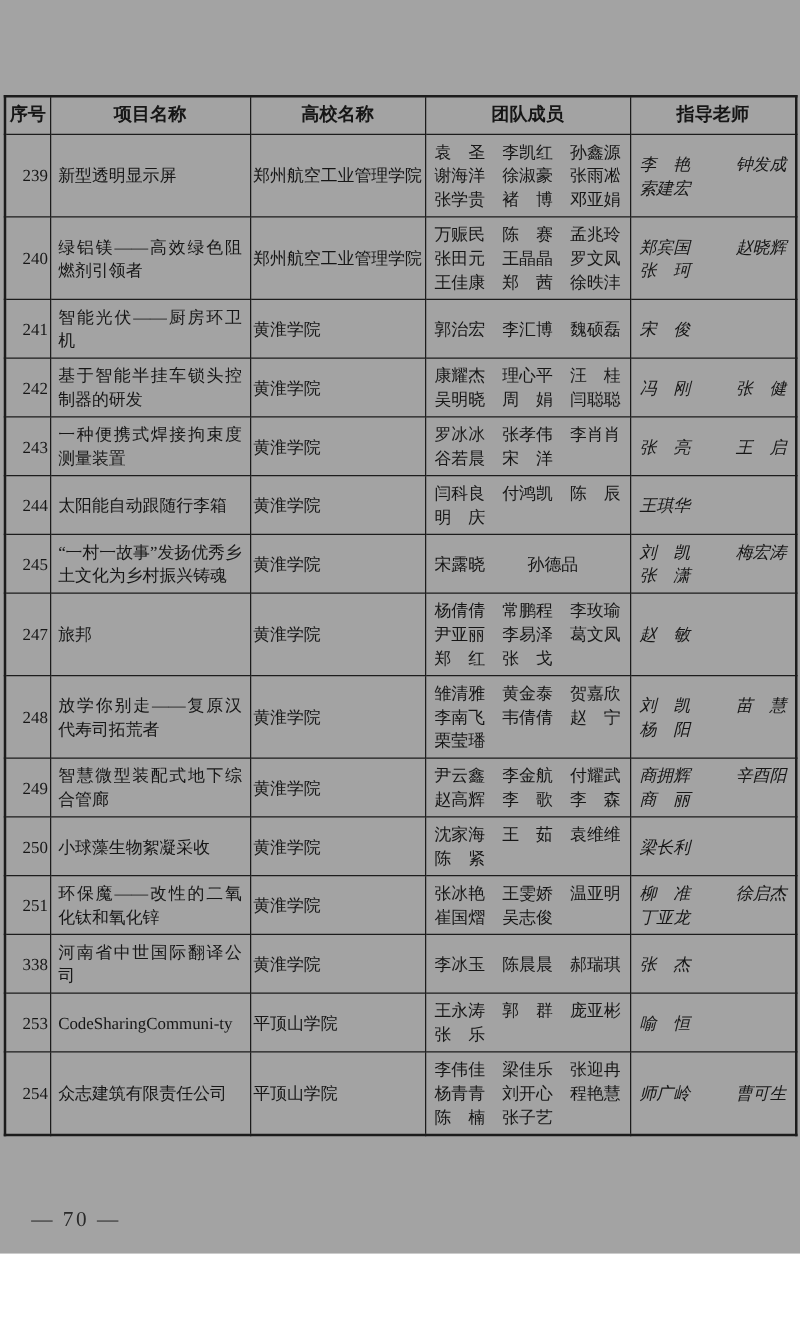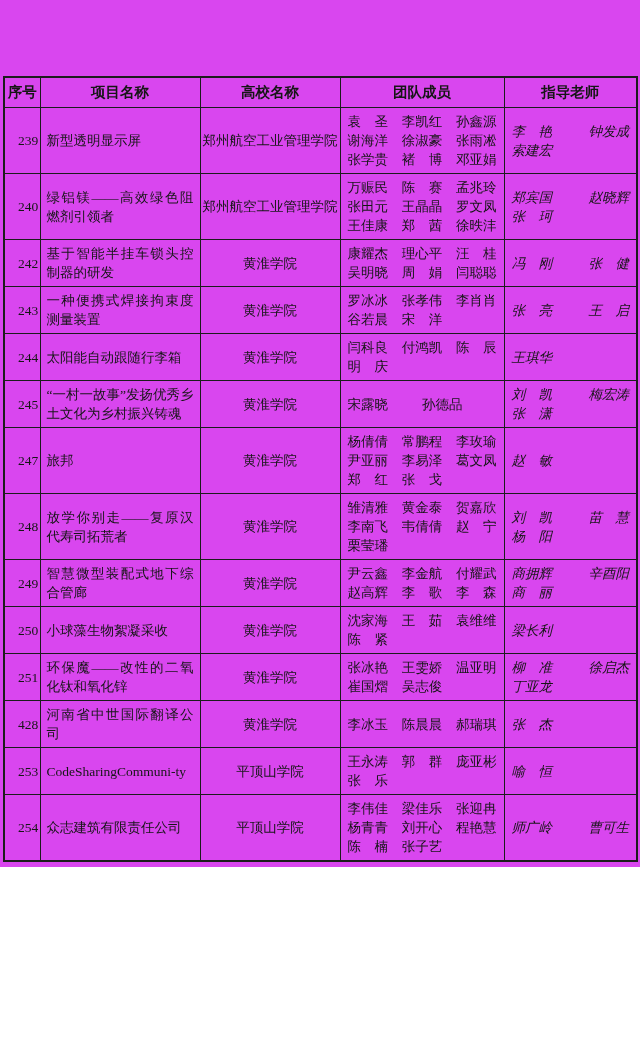--- a/index.html
+++ b/index.html
@@ -5,22 +5,22 @@
   html, body {
     margin: 0;
     padding: 0;
     background: #ffffff;
     font-family: "Liberation Serif", "DejaVu Serif", serif;
     color: #161616;
   }
   .page {
     position: relative;
     width: 640px;
-    height: 867px;
-    background: #d946ef;
+    height: 1003px;
+    background: #a3a3a3;
     overflow: hidden;
   }
   table.award-table {
     border-collapse: collapse;
     table-layout: fixed;
     width: 633px;
     margin: 76px 0 0 3px;
     border: 2px solid #1c1c1c;
   }
   .award-table th, .award-table td {
@@ -41,21 +41,21 @@
   }
   td.num-cell {
     text-align: center;
     padding: 4px 13px;
   }
   td.project-cell {
     text-align: justify;
   }
   .project-name { word-break: break-all; }
   td.school-cell {
-    text-align: center;
+    text-align: left;
     padding: 4px 2px;
   }
   td.team-cell { padding: 4px 7px; }
   td.advisor-cell { padding: 4px 7px; font-style: italic; }
   .name-grid {
     display: grid;
     justify-content: space-between;
     row-gap: 0;
   }
   .cols3 { grid-template-columns: repeat(3, max-content); }
@@ -142,20 +142,39 @@
           </td>
     <td class="advisor-cell">
             <div class="name-grid cols2">
               <span class="name">郑宾国</span>
               <span class="name">赵晓辉</span>
               <span class="name">张　珂</span>
             </div>
           </td>
   </tr>
 
+  <tr>
+    <td class="num-cell">241</td>
+    <td class="project-cell">
+            <div class="project-name">智能光伏——厨房环卫机</div>
+          </td>
+    <td class="school-cell">黄淮学院</td>
+    <td class="team-cell">
+            <div class="name-grid cols3">
+              <span class="name">郭治宏</span>
+              <span class="name">李汇博</span>
+              <span class="name">魏硕磊</span>
+            </div>
+          </td>
+    <td class="advisor-cell">
+            <div class="name-grid cols2">
+              <span class="name">宋　俊</span>
+            </div>
+          </td>
+  </tr>
 
   <tr>
     <td class="num-cell">242</td>
     <td class="project-cell">
             <div class="project-name">基于智能半挂车锁头控制器的研发</div>
           </td>
     <td class="school-cell">黄淮学院</td>
     <td class="team-cell">
             <div class="name-grid cols3">
               <span class="name">康耀杰</span>
@@ -355,21 +374,21 @@
     <td class="advisor-cell">
             <div class="name-grid cols2">
               <span class="name">柳　准</span>
               <span class="name">徐启杰</span>
               <span class="name">丁亚龙</span>
             </div>
           </td>
   </tr>
 
   <tr>
-    <td class="num-cell">428</td>
+    <td class="num-cell">338</td>
     <td class="project-cell">
             <div class="project-name">河南省中世国际翻译公司</div>
           </td>
     <td class="school-cell">黄淮学院</td>
     <td class="team-cell">
             <div class="name-grid cols3">
               <span class="name">李冰玉</span>
               <span class="name">陈晨晨</span>
               <span class="name">郝瑞琪</span>
             </div>

